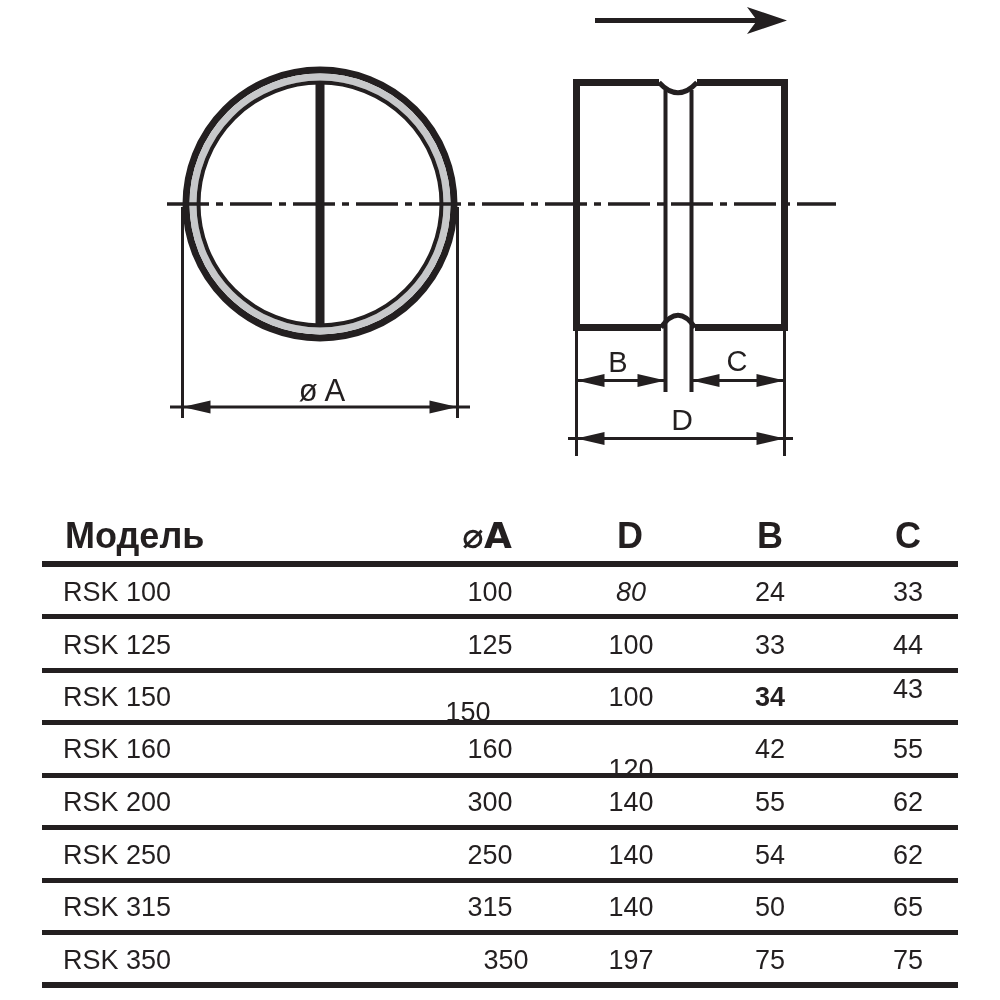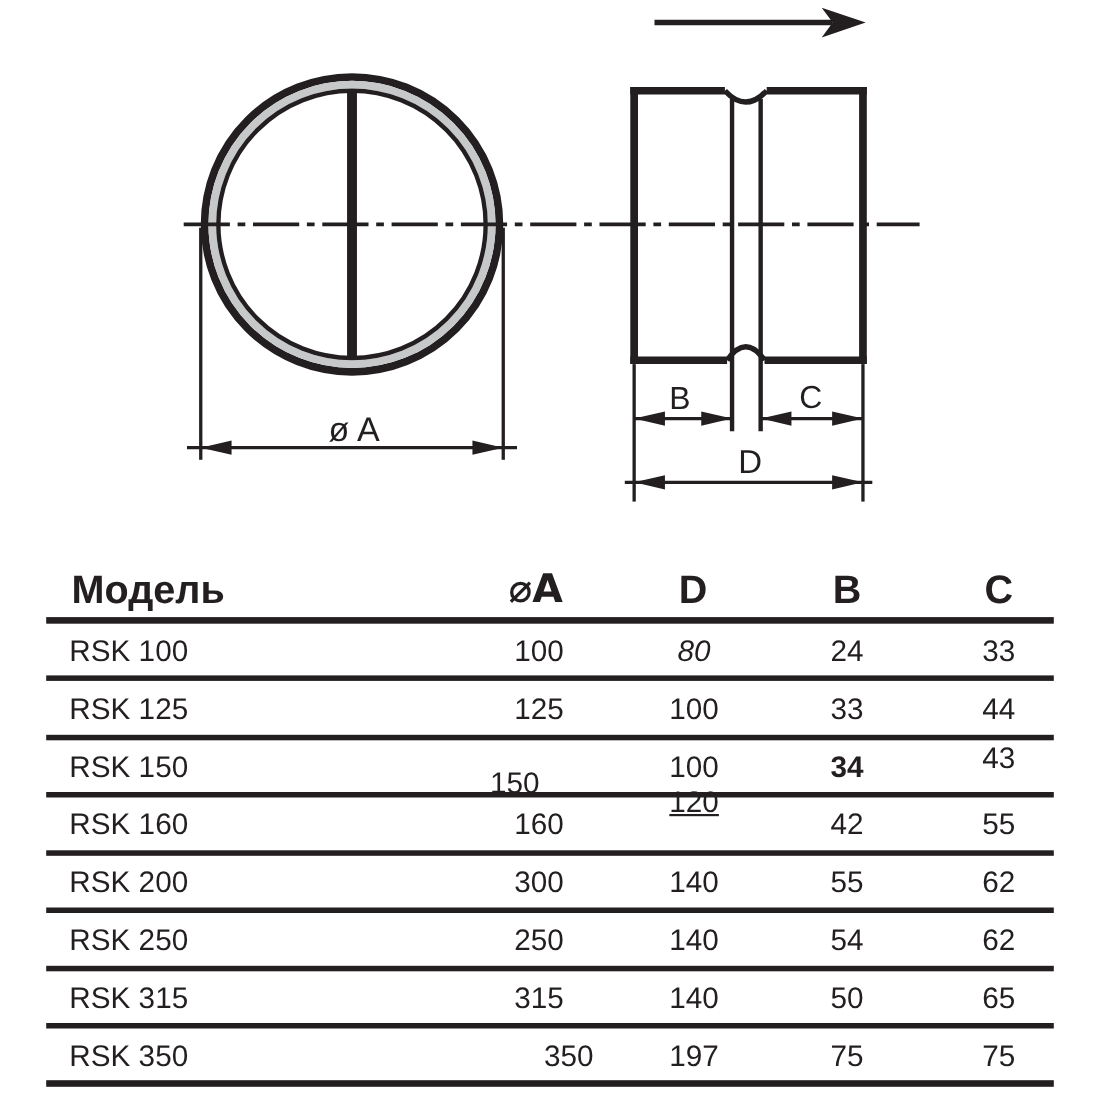--- a/index.html
+++ b/index.html
@@ -121,21 +121,21 @@
       <div class="cell" style="left:63px;top:680px;">RSK 150</div>
       <div class="cell center" style="left:468px;top:680px;margin-top:15px;">150</div>
       <div class="cell center" style="left:631px;top:680px;">100</div>
       <div class="cell center" style="left:770px;top:680px;font-weight:bold;">34</div>
       <div class="cell center" style="left:908px;top:672px;">43</div>
     </div>
 
     <div>
       <div class="cell" style="left:63px;top:732px;">RSK 160</div>
       <div class="cell center" style="left:490px;top:732px;">160</div>
-      <div class="cell center" style="left:631px;top:712px;text-decoration:underline;">120</div>
+      <div class="cell center" style="left:631px;top:752px;">120</div>
       <div class="cell center" style="left:770px;top:732px;">42</div>
       <div class="cell center" style="left:908px;top:732px;">55</div>
     </div>
 
     <div>
       <div class="cell" style="left:63px;top:785px;">RSK 200</div>
       <div class="cell center" style="left:490px;top:785px;">300</div>
       <div class="cell center" style="left:631px;top:785px;">140</div>
       <div class="cell center" style="left:770px;top:785px;">55</div>
       <div class="cell center" style="left:908px;top:785px;">62</div>
@@ -152,19 +152,19 @@
     <div>
       <div class="cell" style="left:63px;top:890px;">RSK 315</div>
       <div class="cell center" style="left:490px;top:890px;">315</div>
       <div class="cell center" style="left:631px;top:890px;">140</div>
       <div class="cell center" style="left:770px;top:890px;">50</div>
       <div class="cell center" style="left:908px;top:890px;">65</div>
     </div>
 
     <div>
       <div class="cell" style="left:63px;top:943px;">RSK 350</div>
-      <div class="cell center" style="left:517px;top:943px;">350</div>
+      <div class="cell center" style="left:506px;top:943px;">350</div>
       <div class="cell center" style="left:631px;top:943px;">197</div>
       <div class="cell center" style="left:770px;top:943px;">75</div>
       <div class="cell center" style="left:908px;top:943px;">75</div>
     </div>
   </div>
 </div>
 
 </body></html>

